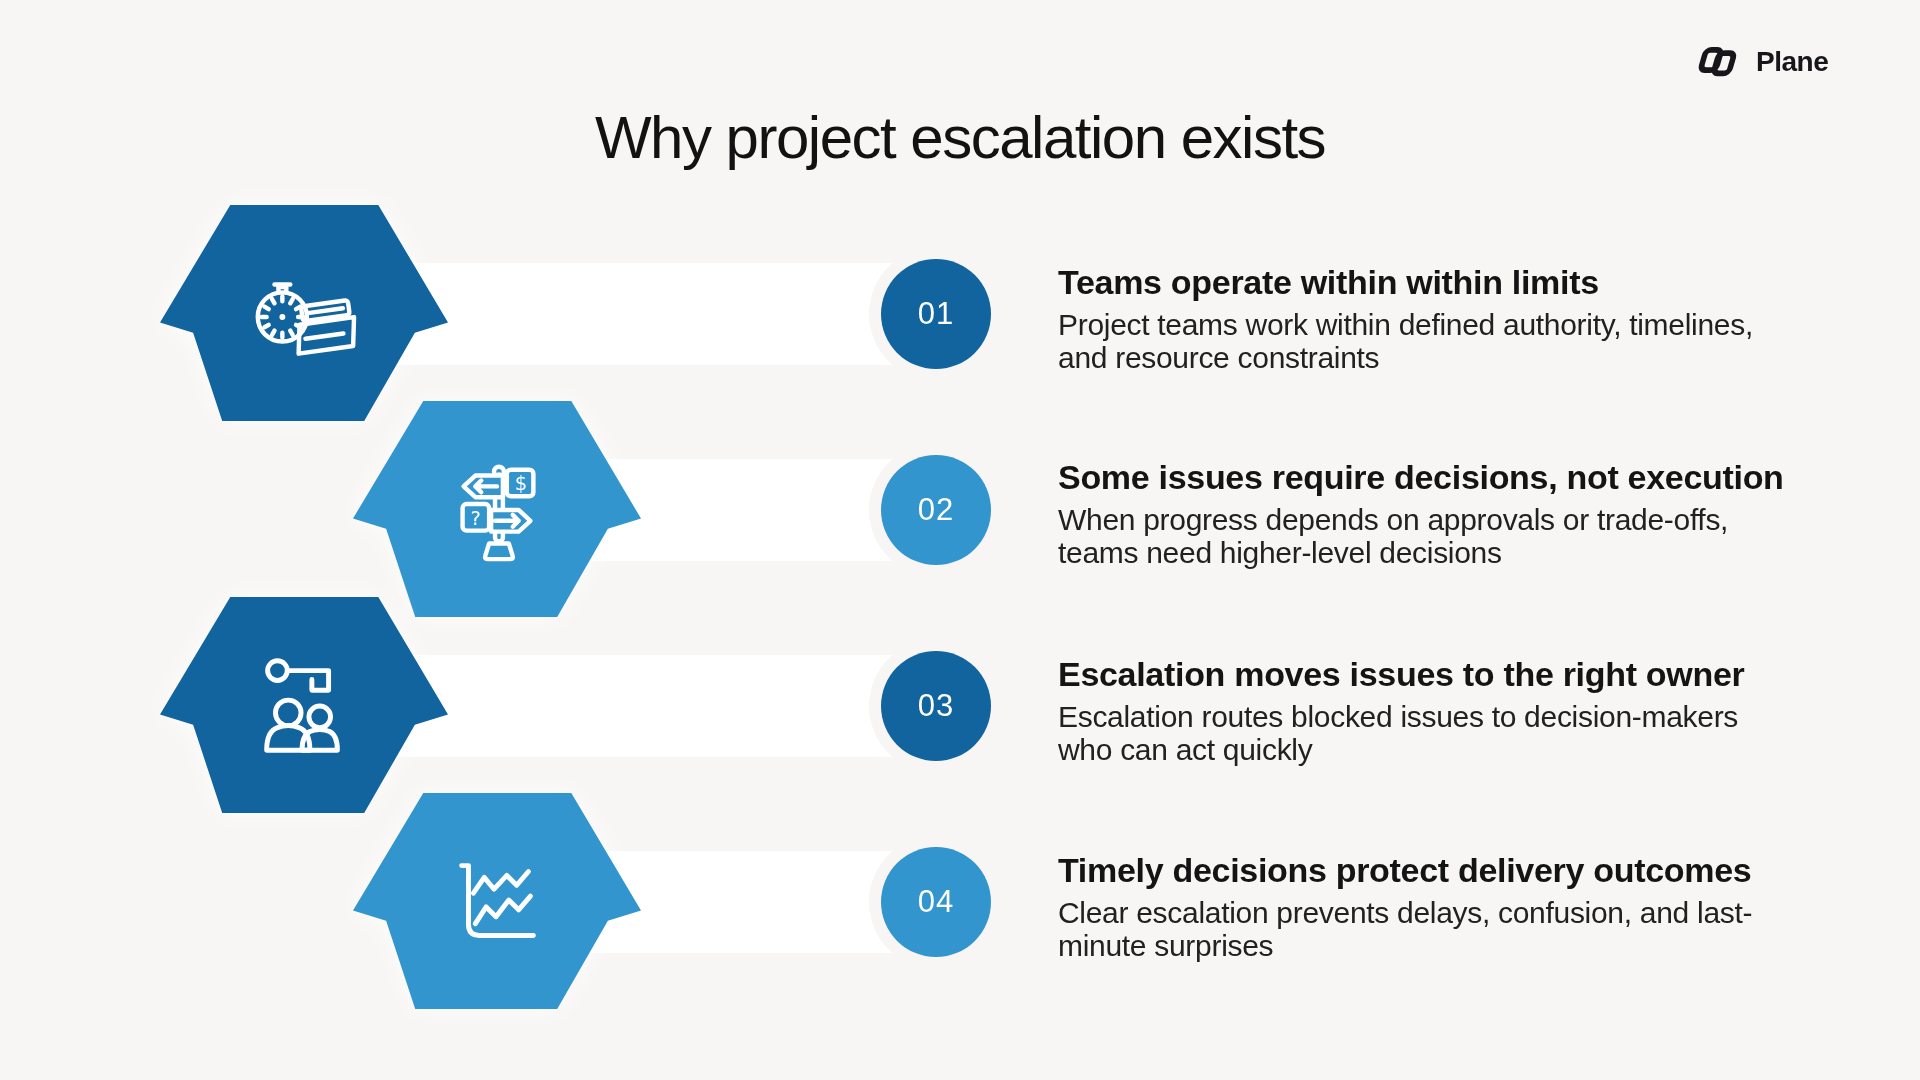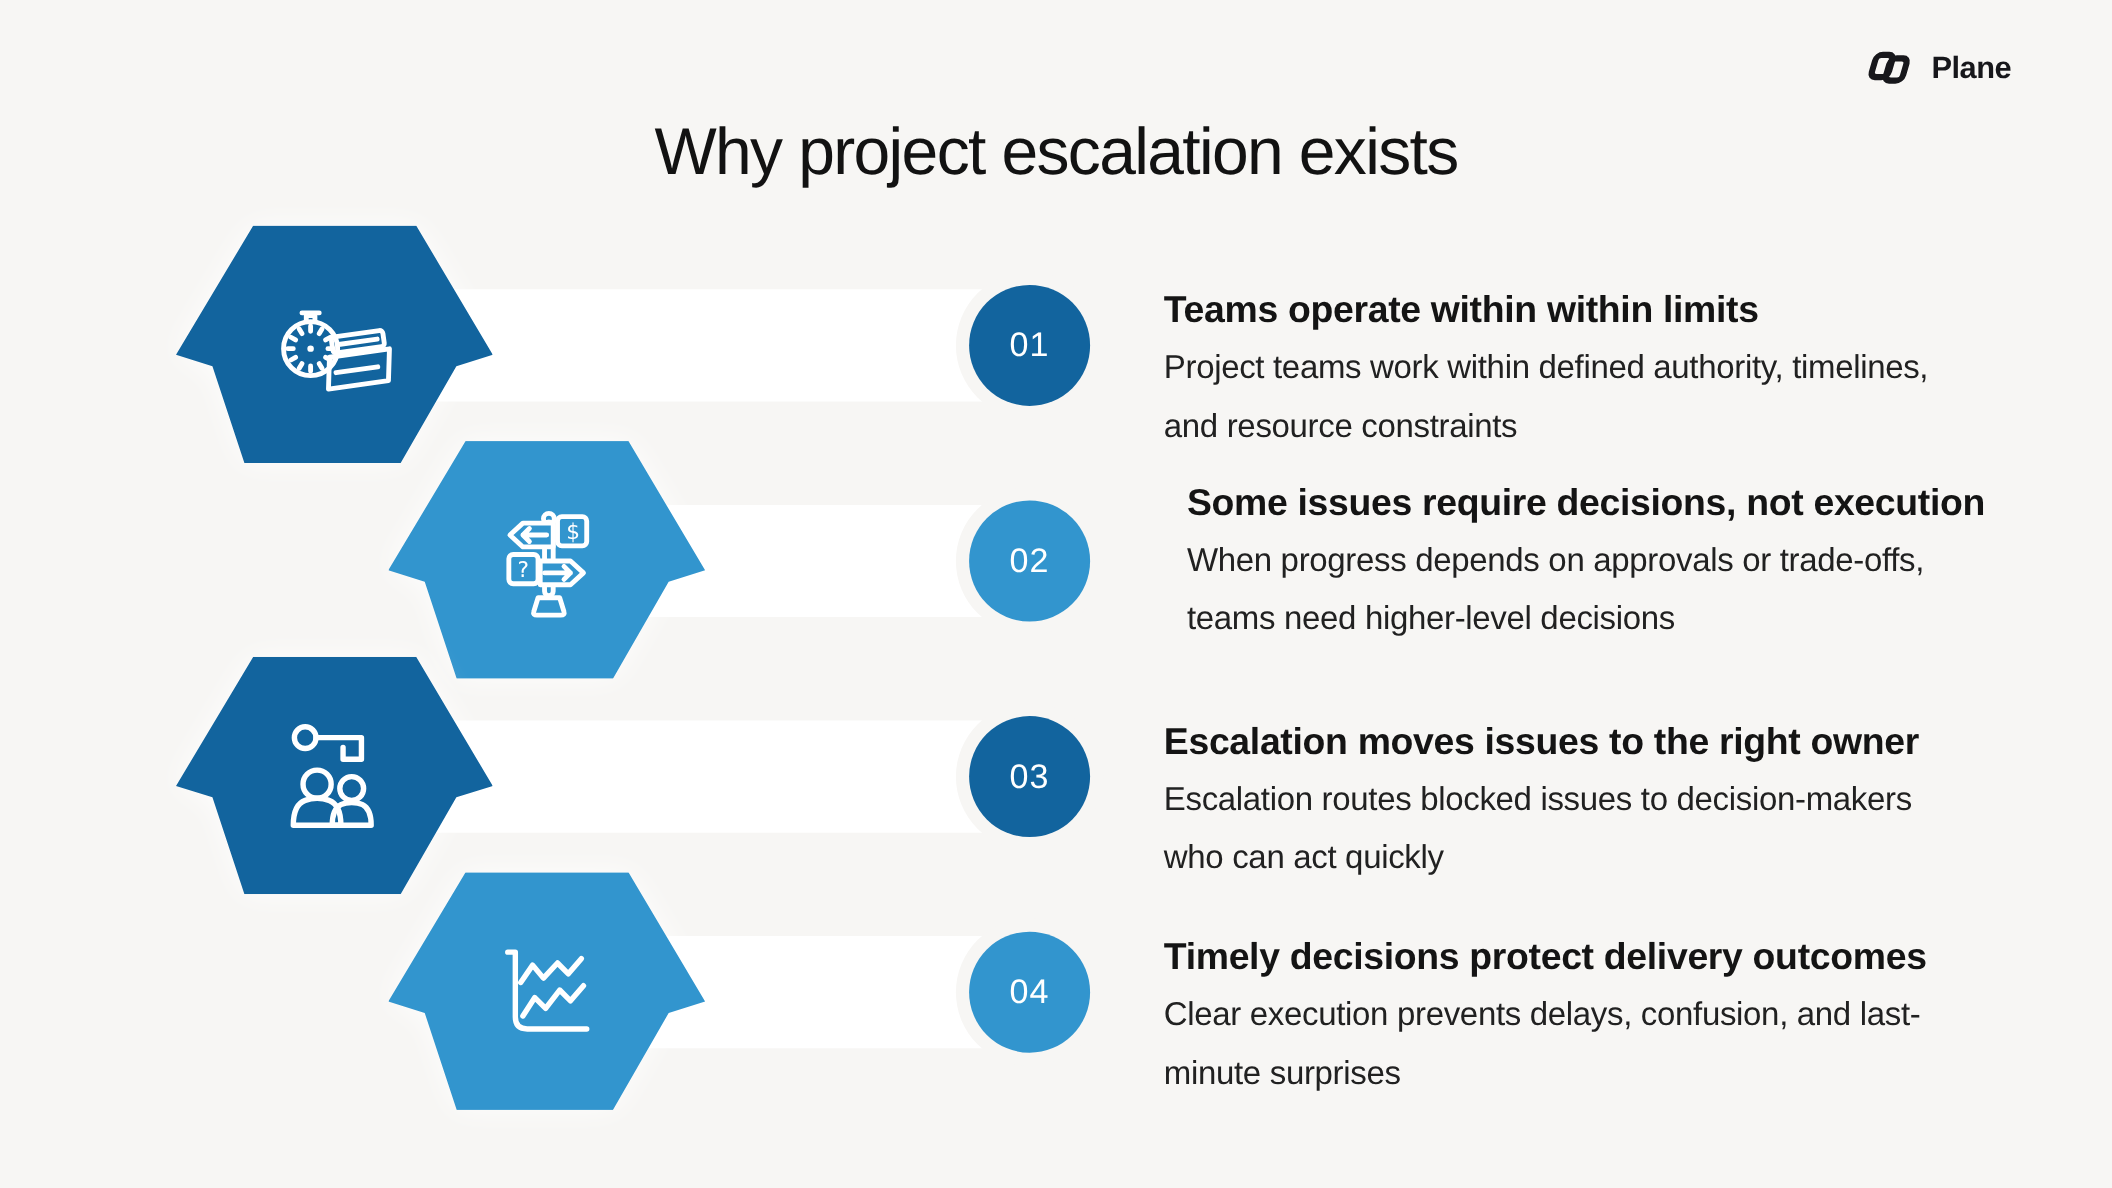--- a/index.html
+++ b/index.html
@@ -62,21 +62,21 @@
   .item-text{
     position:absolute;left:1058px;width:730px;
   }
   .item-heading{
     font-size:34px;font-weight:600;letter-spacing:-0.3px;color:#141414;
     line-height:42px;white-space:nowrap;
   }
   .item-body{
     margin-top:5px;
     font-size:30px;font-weight:400;letter-spacing:-0.3px;color:#212121;
-    line-height:53px;
+    line-height:33px;
   }
   .icon-stroke{stroke:#ffffff;fill:none;stroke-width:4.5;stroke-linecap:round;stroke-linejoin:round;}
   .icon-stroke-thick{stroke:#ffffff;fill:none;stroke-width:5;stroke-linecap:round;stroke-linejoin:round;}
   .sign-fill{fill:var(--light,#3295ce);stroke:#ffffff;stroke-width:4.5;stroke-linejoin:round;}
   .sign-glyph{fill:#ffffff;font-family:"DejaVu Sans",sans-serif;font-size:20px;font-weight:500;}
   .logo-mark-stroke{stroke:#17171b;fill:none;stroke-width:7;}
 </style>
 </head>
 <body>
 
@@ -180,26 +180,26 @@
     <span class="num">03</span>
   </div>
   <div class="circle tone-light" style="top:847px;">
     <span class="num">04</span>
   </div>
 
   <div class="item-text" style="top:261px;">
     <div class="item-heading">Teams operate within within limits</div>
     <div class="item-body">Project teams work within defined authority, timelines, and resource constraints</div>
   </div>
-  <div class="item-text" style="top:436px;margin-left:21px;">
+  <div class="item-text" style="top:456px;">
     <div class="item-heading">Some issues require decisions, not execution</div>
     <div class="item-body">When progress depends on approvals or trade-offs, teams need higher-level decisions</div>
   </div>
   <div class="item-text" style="top:653px;">
     <div class="item-heading">Escalation moves issues to the right owner</div>
     <div class="item-body">Escalation routes blocked issues to decision-makers who can act quickly</div>
   </div>
   <div class="item-text" style="top:849px;">
     <div class="item-heading">Timely decisions protect delivery outcomes</div>
-    <div class="item-body">Clear execution prevents delays, confusion, and last-minute surprises</div>
+    <div class="item-body">Clear escalation prevents delays, confusion, and last-minute surprises</div>
   </div>
 
 </div>
 
 </body></html>

